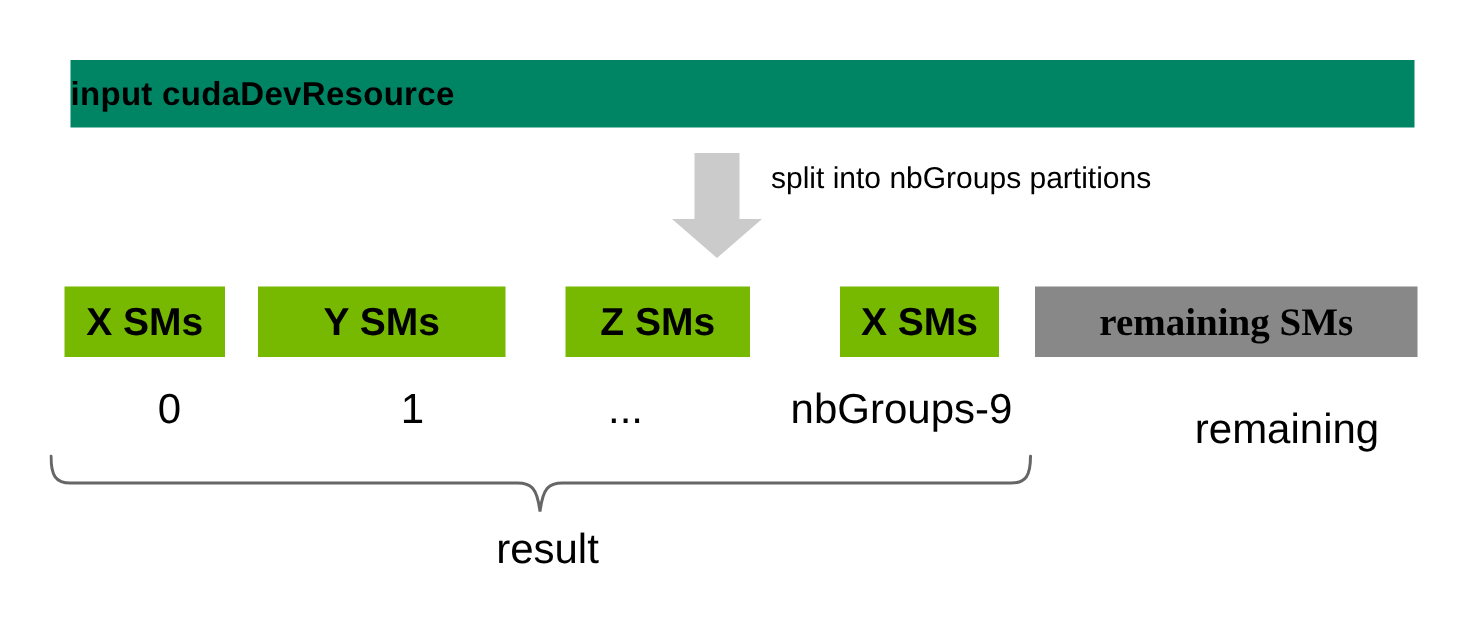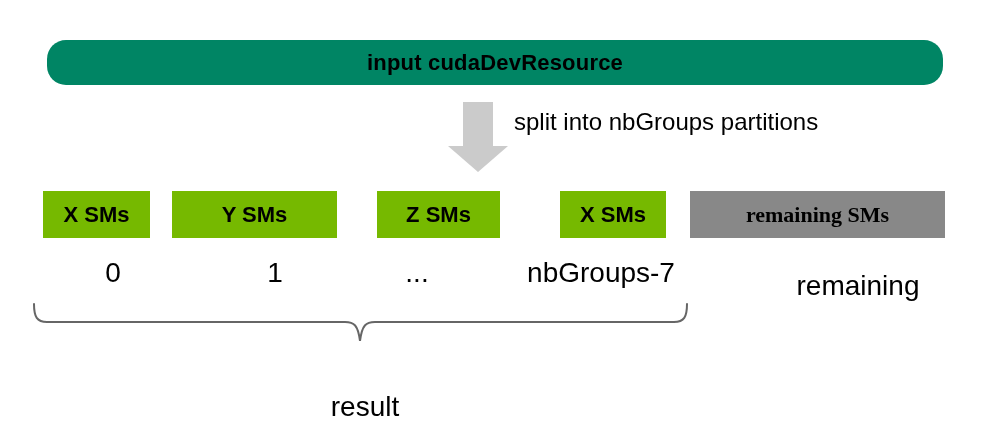--- a/index.html
+++ b/index.html
@@ -20,22 +20,20 @@
   
   .banner {
     position: absolute;
     left: 47px;
     top: 40px;
     width: 896px;
     height: 45px;
     background: var(--banner-bg, #008564);
     display: flex;
     align-items: center;
-    justify-content: center;
-    border-radius: 19px;
   }
   .banner .banner-label {
     font-size: 22px;
     font-weight: bold;
     color: #000000;
     letter-spacing: 0.2px;
   }
 
   
   .arrow-svg {
@@ -47,34 +45,34 @@
   }
   .arrow-svg polygon {
     fill: var(--arrow-gray, #cbcbcb);
   }
 
   
   .split-label {
     position: absolute;
     left: 514px;
     top: 108px;
-    font-size: 24px;
+    font-size: 20px;
     white-space: nowrap;
   }
 
   
   .pbox {
     position: absolute;
     top: 191px;
     height: 47px;
     background: var(--partition-green, #76B900);
     display: flex;
     align-items: center;
     justify-content: center;
-    font-size: 22px;
+    font-size: 26px;
     font-weight: bold;
     color: #000000;
     white-space: nowrap;
   }
   .pbox--remaining {
     background: var(--remaining-gray, #888888);
   }
   .pbox-1 { left: 43px;  width: 107px; }
   .pbox-2 { left: 172px; width: 165px; }
   .pbox-3 { left: 377px; width: 123px; }
@@ -110,21 +108,20 @@
     stroke-width: 2;
     stroke-linecap: round;
   }
   .result-label {
     position: absolute;
     left: 365px;
     top: 350px;
     transform: translateX(-50%);
     font-size: 28px;
     white-space: nowrap;
-    margin-top: 41px;
   }
 </style>
 </head>
 <body>
 
 <div class="stage">
 
   <div class="banner">
     <span class="banner-label">input cudaDevResource</span>
   </div>
@@ -137,21 +134,21 @@
 
   <div class="pbox pbox-1">X SMs</div>
   <div class="pbox pbox-2">Y SMs</div>
   <div class="pbox pbox-3">Z SMs</div>
   <div class="pbox pbox-4">X SMs</div>
   <div class="pbox pbox--remaining pbox-5">remaining SMs</div>
 
   <div class="idx-label idx-1">0</div>
   <div class="idx-label idx-2">1</div>
   <div class="idx-label idx-3">...</div>
-  <div class="idx-label idx-4">nbGroups-7</div>
+  <div class="idx-label idx-4">nbGroups-9</div>
   <div class="idx-label idx-5">remaining</div>
 
   <svg class="brace-svg" viewBox="0 0 655 40" aria-hidden="true">
     <path d="M1,1 C1,14 4,19 14,19 L312,19 C321,19 325,22 327,38 C329,22 333,19 342,19 L641,19 C651,19 654,14 654,1"></path>
   </svg>
 
   <div class="result-label">result</div>
 
 </div>
 

